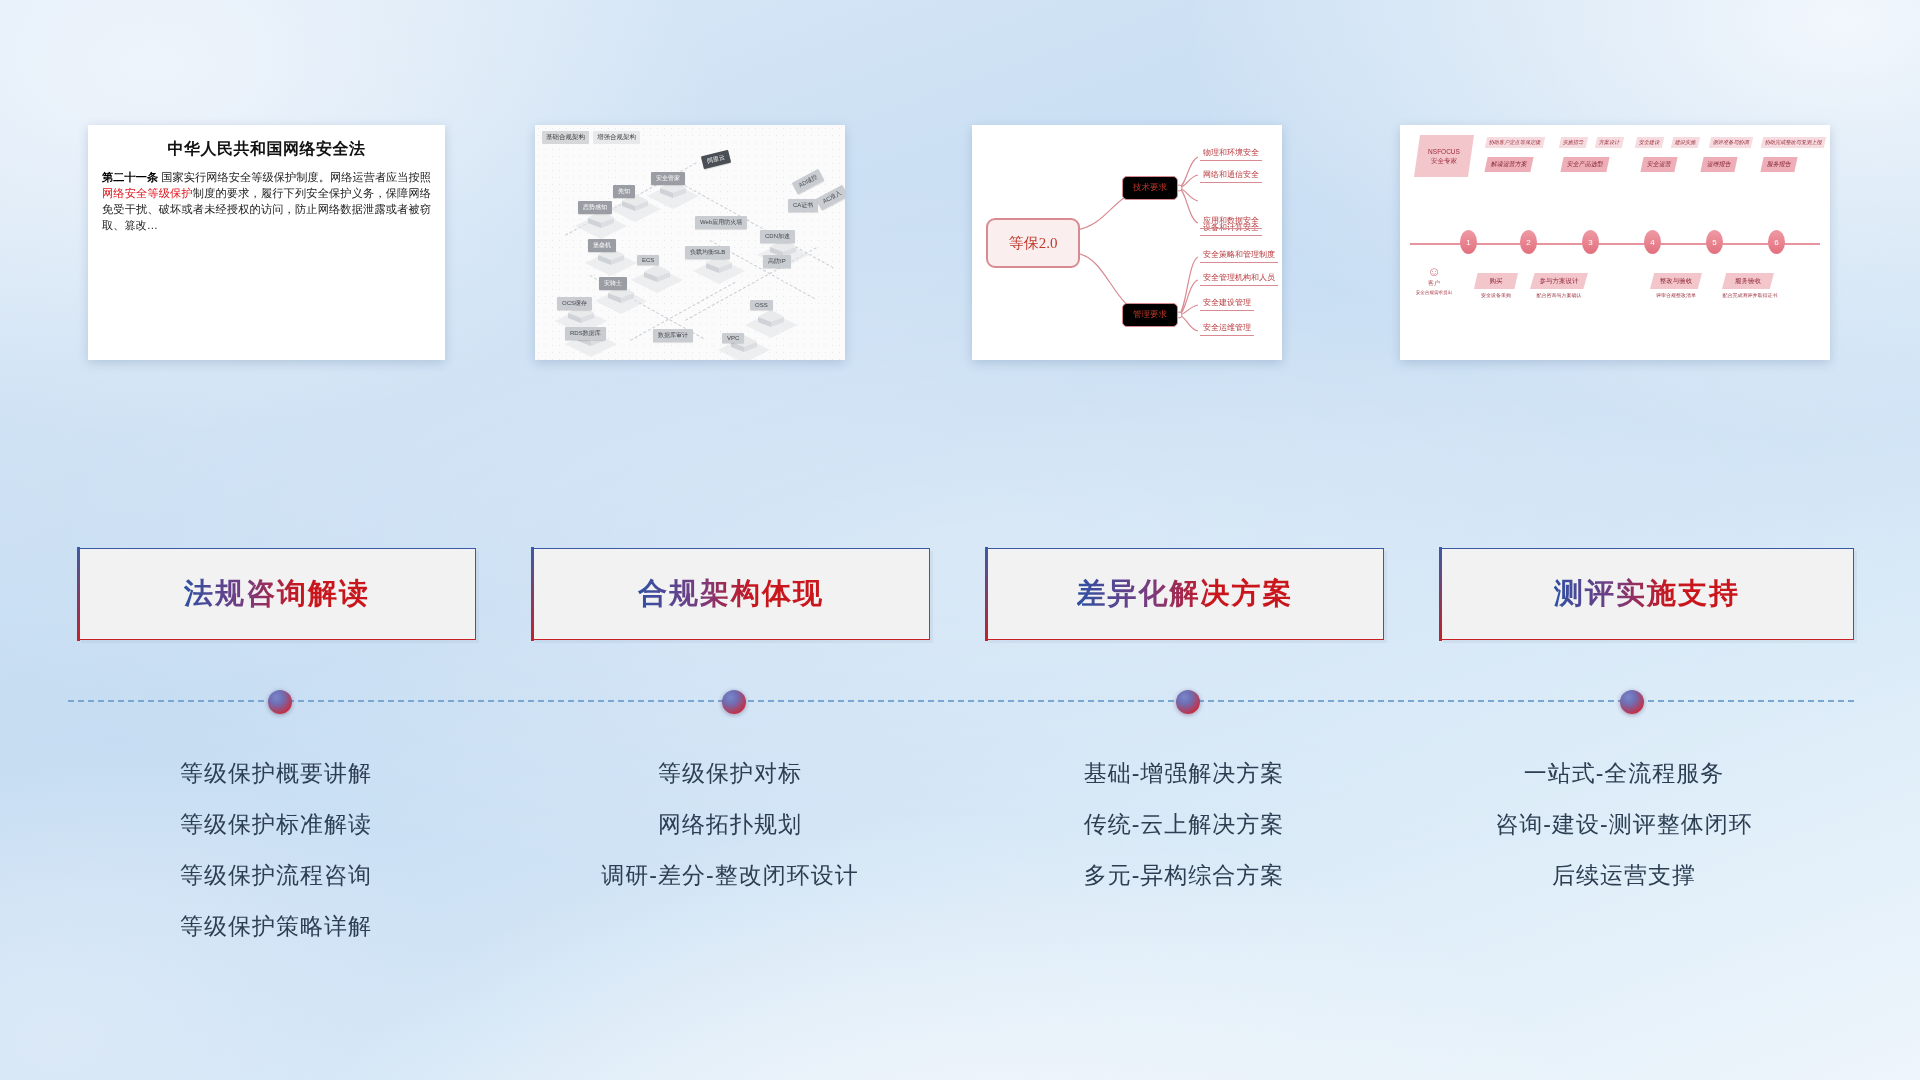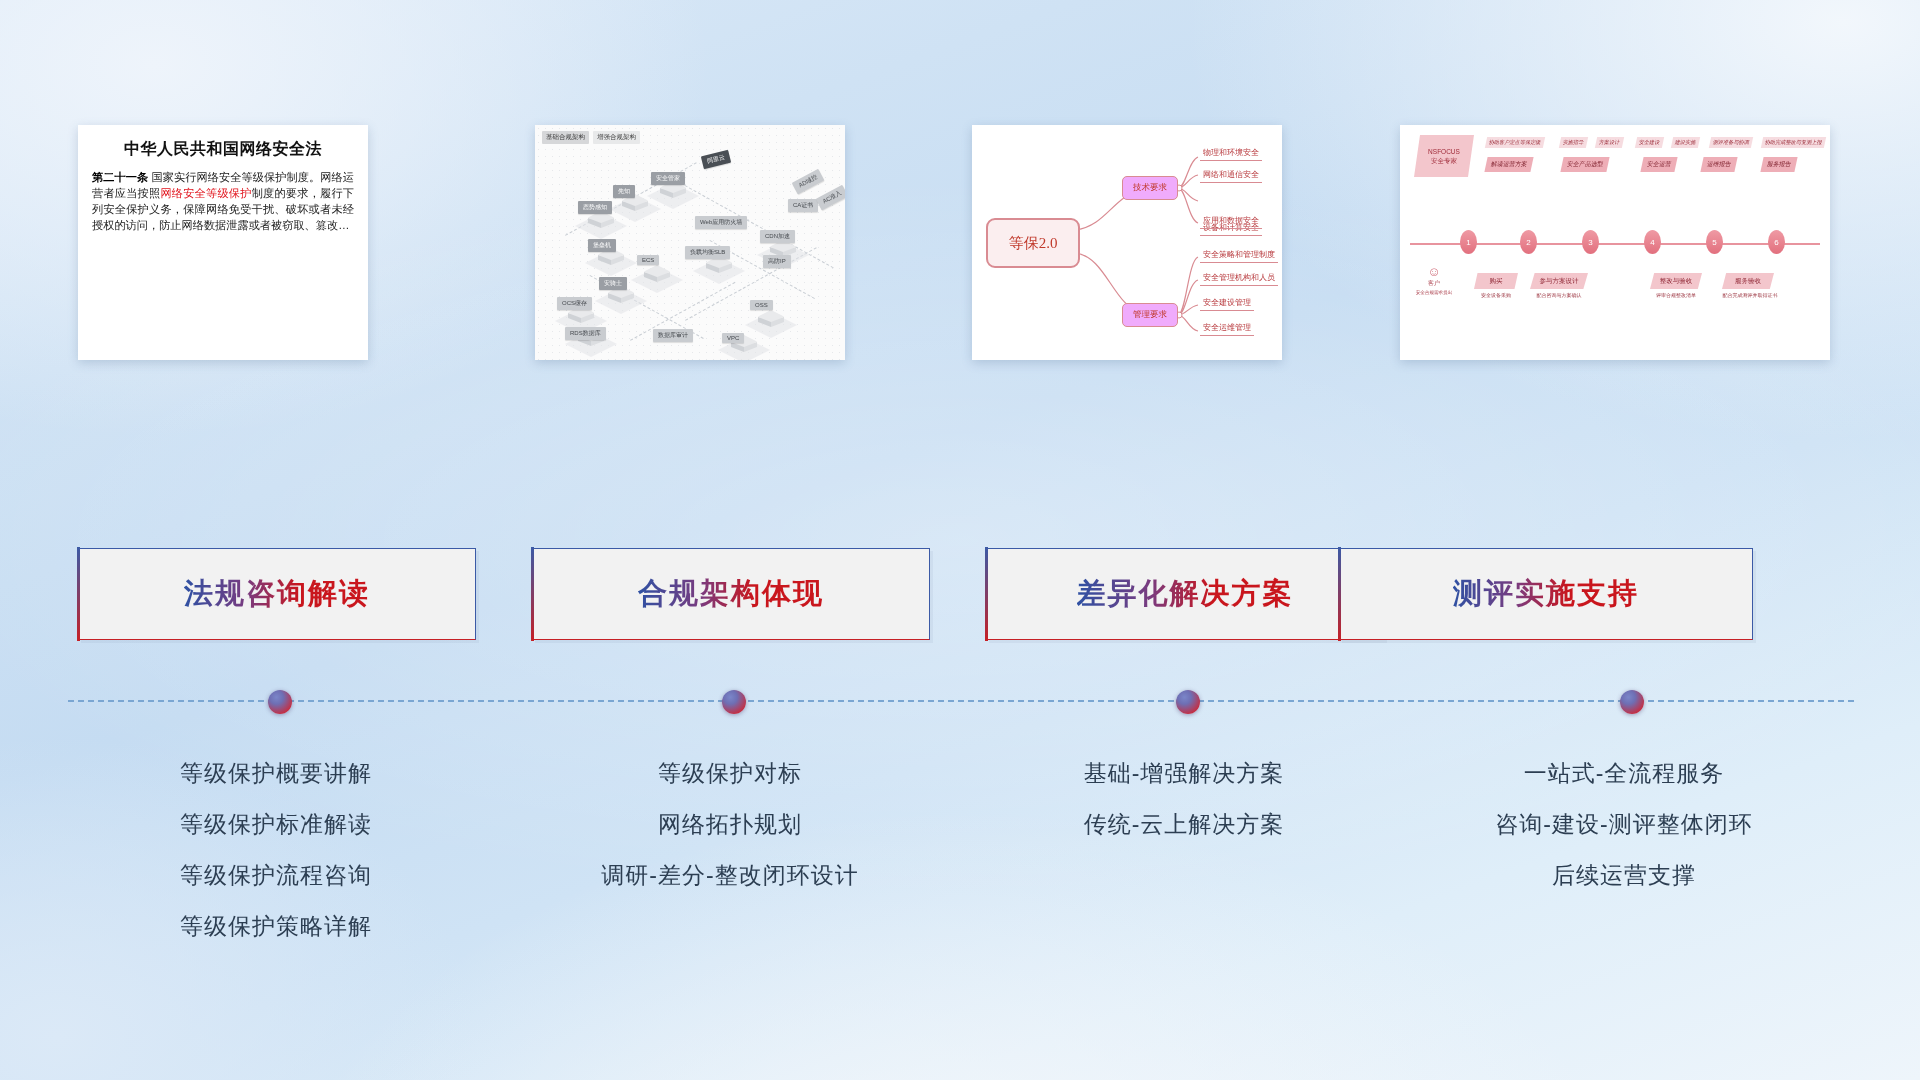--- a/index.html
+++ b/index.html
@@ -24,21 +24,21 @@
     background:radial-gradient(ellipse 1500px 520px at 50% 50%, rgba(255,255,255,.30) 0%, rgba(255,255,255,0) 70%);
   }
 
   
   .cards{position:absolute;top:125px;left:0;width:1920px;height:235px;}
   .card{
     position:absolute;top:0;height:235px;background:#fff;
     box-shadow:0 3px 10px rgba(60,90,130,.22);
     overflow:hidden;
   }
-  .card.c1{left:78px;width:290px;}
+  .card.c1{left:88px;width:357px;}
   .card.c2{left:535px;width:310px;}
   .card.c3{left:972px;width:310px;}
   .card.c4{left:1400px;width:430px;}
 
   
   .law{padding:10px 14px 0 14px;box-sizing:border-box;height:100%;}
   .law h1{
     font-size:16px;margin:4px 0 9px 0;text-align:center;font-weight:bold;color:#111;
     font-family:"Liberation Sans","DejaVu Sans",sans-serif;letter-spacing:.5px;
   }
@@ -75,21 +75,21 @@
 
   
   .mm{position:relative;width:100%;height:100%;background:#fff;}
   .mmRoot{
     position:absolute;left:14px;top:93px;width:90px;height:46px;
     border:2.5px solid #d98b92;border-radius:9px;background:#fbeeef;
     display:flex;align-items:center;justify-content:center;
     color:#c0392b;font-size:15px;font-family:"Liberation Serif","DejaVu Serif",serif;
   }
   .mmNode{
-    position:absolute;border:1.3px solid #d98b92;border-radius:5px;background:#f0abfc;
+    position:absolute;border:1.3px solid #d98b92;border-radius:5px;background:#000000;
     color:#c0392b;font-size:8.5px;font-family:"Liberation Serif","DejaVu Serif",serif;
     display:flex;align-items:center;justify-content:center;white-space:nowrap;
     padding:2px 6px;box-sizing:border-box;
   }
   .mmLeaf{
     position:absolute;color:#b7373b;font-size:8px;white-space:nowrap;
     font-family:"Liberation Serif","DejaVu Serif",serif;
     border-bottom:1.4px solid #d98b92;padding:0 3px 2px 3px;
   }
   .mmCurve{position:absolute;overflow:visible;}
@@ -136,21 +136,21 @@
   .plate2:before{content:"";position:absolute;left:-1.6px;top:-1.6px;bottom:-1.6px;width:3px;
     background:linear-gradient(180deg,#3b5aa6 0%,#c62026 100%);}
   .plate2 span{
     font-size:29px;font-weight:bold;letter-spacing:2px;
     background:linear-gradient(90deg,#2f51a3 0%,#7a3b7f 34%,#c9161d 62%,#c9161d 100%);
     -webkit-background-clip:text;background-clip:text;color:transparent;
   }
   .p1{left:78px;width:396px;}
   .p2{left:532px;width:396px;}
   .p3{left:986px;width:396px;}
-  .p4{left:1339px;width:412px;text-align:right;}
+  .p4{left:1440px;width:412px;text-align:right;}
 
   
   #timeline{position:absolute;top:700px;left:68px;width:1786px;height:2px;
     border-top:2px dashed #7aa6d2;}
   .tdot{position:absolute;width:24px;height:24px;border-radius:50%;top:-12px;
     background:radial-gradient(circle at 35% 30%,#7b86c9 0%,#6e6fb4 30%,#c23046 75%,#b0253a 100%);
     box-shadow:0 1px 4px rgba(80,60,110,.45);}
 
   
   .cols{position:absolute;top:748px;left:0;width:1920px;}
@@ -416,19 +416,20 @@
     <div>等级保护策略详解</div>
   </div>
   <div class="col k2">
     <div>等级保护对标</div>
     <div>网络拓扑规划</div>
     <div>调研-差分-整改闭环设计</div>
   </div>
   <div class="col k3">
     <div>基础-增强解决方案</div>
     <div>传统-云上解决方案</div>
+    <div>多元-异构综合方案</div>
   </div>
   <div class="col k4">
     <div>一站式-全流程服务</div>
     <div>咨询-建设-测评整体闭环</div>
     <div>后续运营支撑</div>
   </div>
 </div>
 
 </body></html>

